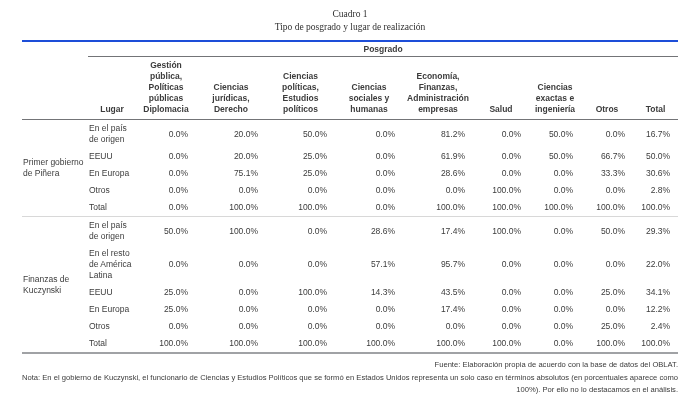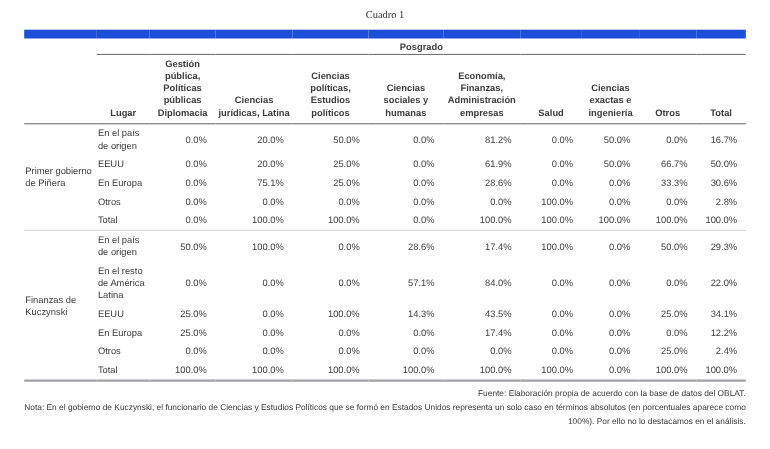--- a/index.html
+++ b/index.html
@@ -12,21 +12,21 @@
   .page { padding: 8px 22px 0 22px; }
 
   .title-block { text-align: center; font-family: Liberation Serif, serif; }
   .title-line { font-size: 9.5px; line-height: 13px; color: #303030; }
 
   table.cuadro {
     width: 656px;
     table-layout: fixed;
     border-collapse: collapse;
     margin-top: 6px;
-    border-top: 8px solid #1d4ed8;
+    border-top: 2px solid #1d4ed8;
     border-bottom: 2px solid #a0a2a5;
   }
   th, td { font-size: 8.5px; color: #3c3c3c; }
 
   th.corner { border: none; }
   th.posgrado-cell {
     font-weight: bold;
     text-align: center;
     padding: 2px 0 2px 0;
     border-bottom: 1px solid #737477;
@@ -65,20 +65,21 @@
   .footer { margin-top: 5px; }
   .footer-line { font-size: 7.6px; line-height: 12.5px; color: #3a3a3a; text-align: right; }
 </style>
 </head>
 <body>
 
 <div class="page">
 
   <div class="title-block">
     <div class="title-line">Cuadro 1</div>
+    <div class="title-line">Tipo de posgrado y lugar de realización</div>
   </div>
 
   <table class="cuadro">
     <colgroup>
       <col style="width:66px">
       <col style="width:48px">
       <col style="width:60px">
       <col style="width:70px">
       <col style="width:69px">
       <col style="width:68px">
@@ -90,21 +91,21 @@
     </colgroup>
     <thead>
       <tr>
         <th class="corner"></th>
         <th class="posgrado-cell" colspan="10">Posgrado</th>
       </tr>
       <tr>
         <th class="colhead"></th>
         <th class="colhead lugar-head">Lugar</th>
         <th class="colhead">Gestión pública, Políticas públicas Diplomacia</th>
-        <th class="colhead">Ciencias jurídicas, Latina</th>
+        <th class="colhead">Ciencias jurídicas, Derecho</th>
         <th class="colhead">Ciencias políticas, Estudios políticos</th>
         <th class="colhead">Ciencias sociales y humanas</th>
         <th class="colhead">Economía, Finanzas, Administración empresas</th>
         <th class="colhead">Salud</th>
         <th class="colhead">Ciencias exactas e ingeniería</th>
         <th class="colhead">Otros</th>
         <th class="colhead">Total</th>
       </tr>
     </thead>
     <tbody>
@@ -181,21 +182,21 @@
           <td class="val">0.0%</td>
           <td class="val">50.0%</td>
           <td class="val">29.3%</td>
         </tr>
         <tr>
           <td class="lugar">En el resto de América Latina</td>
           <td class="val">0.0%</td>
           <td class="val">0.0%</td>
           <td class="val">0.0%</td>
           <td class="val">57.1%</td>
-          <td class="val">84.0%</td>
+          <td class="val">95.7%</td>
           <td class="val">0.0%</td>
           <td class="val">0.0%</td>
           <td class="val">0.0%</td>
           <td class="val">22.0%</td>
         </tr>
         <tr>
           <td class="lugar">EEUU</td>
           <td class="val">25.0%</td>
           <td class="val">0.0%</td>
           <td class="val">100.0%</td>

